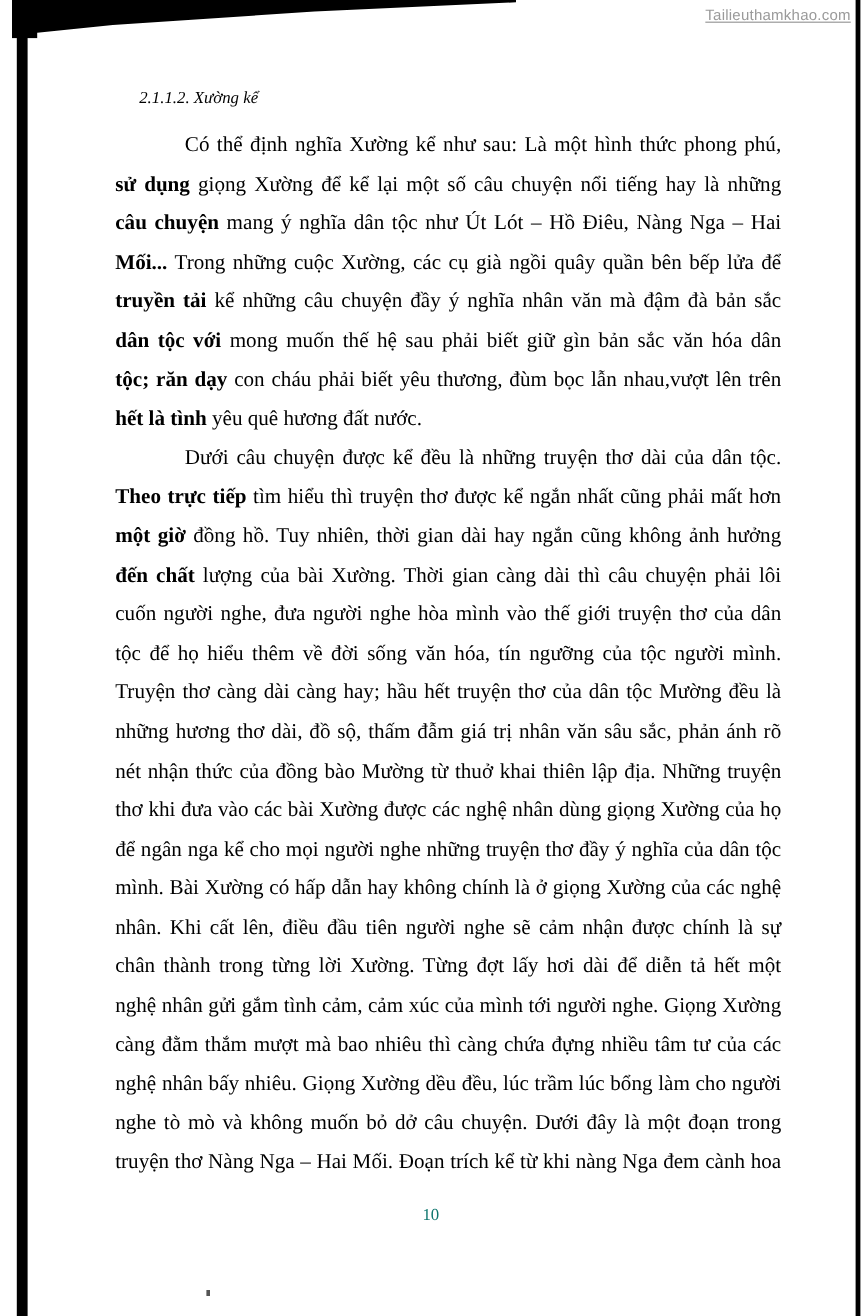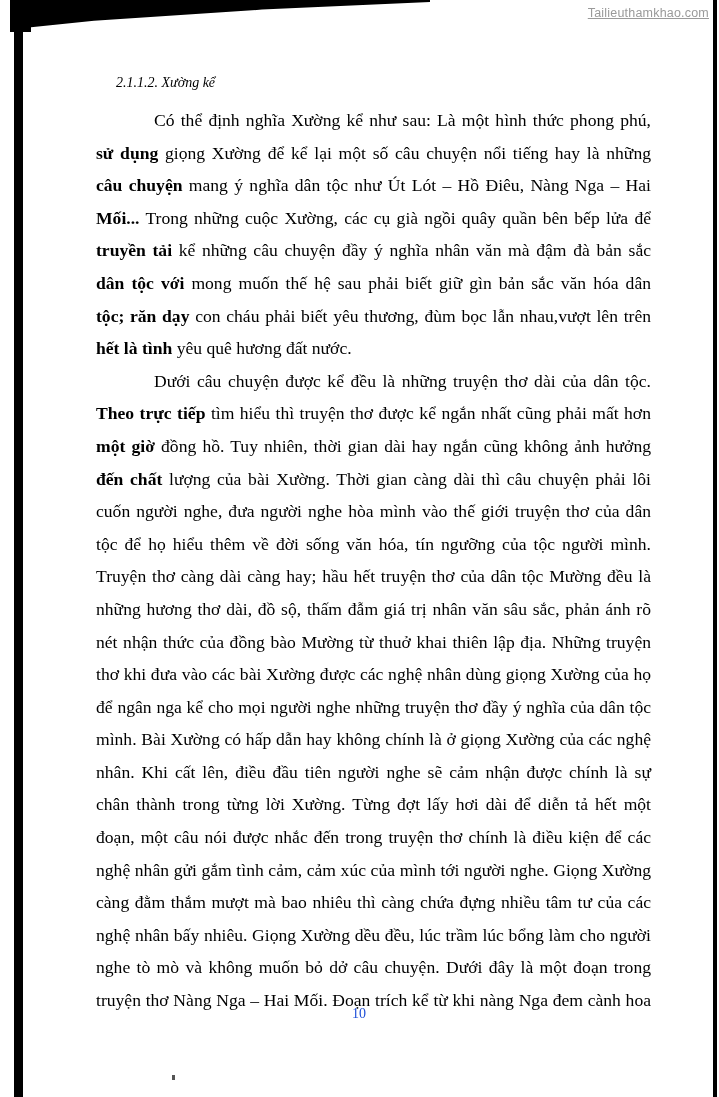--- a/index.html
+++ b/index.html
@@ -75,21 +75,21 @@
       overflow: visible;
     }
     .line.indent { padding-left: 58px; }
     .line.last { text-align-last: left; }
     .line b { font-weight: bold; margin-left: 36px; }
     .page-number {
       position: absolute;
       left: 352px;
       top: 1006px;
       font-size: 14px;
-      color: #1d4ed8;
+      color: #0f766e;
     }
     .speck {
       position: absolute;
       left: 172px;
       top: 1075px;
       width: 3px;
       height: 5px;
       background: #555;
     }
   </style>
@@ -120,21 +120,20 @@
   <div class="line"><b></b><span>cuốn người nghe, đưa người nghe hòa mình vào thế giới truyện thơ của dân</span></div>
   <div class="line"><b></b><span>tộc để họ hiểu thêm về đời sống văn hóa, tín ngưỡng của tộc người mình.</span></div>
   <div class="line"><b></b><span>Truyện thơ càng dài càng hay; hầu hết truyện thơ của dân tộc Mường đều là</span></div>
   <div class="line"><b></b><span>những hương thơ dài, đồ sộ, thấm đẫm giá trị nhân văn sâu sắc, phản ánh rõ</span></div>
   <div class="line"><b></b><span>nét nhận thức của đồng bào Mường từ thuở khai thiên lập địa. Những truyện</span></div>
   <div class="line"><b></b><span>thơ khi đưa vào các bài Xường được các nghệ nhân dùng giọng Xường của họ</span></div>
   <div class="line"><b></b><span>để ngân nga kể cho mọi người nghe những truyện thơ đầy ý nghĩa của dân tộc</span></div>
   <div class="line"><b></b><span>mình. Bài Xường có hấp dẫn hay không chính là ở giọng Xường của các nghệ</span></div>
   <div class="line"><b></b><span>nhân. Khi cất lên, điều đầu tiên người nghe sẽ cảm nhận được chính là sự</span></div>
   <div class="line"><b></b><span>chân thành trong từng lời Xường. Từng đợt lấy hơi dài để diễn tả hết một</span></div>
-  <div class="line"><b></b><span>đoạn, một câu nói được nhắc đến trong truyện thơ chính là điều kiện để các</span></div>
   <div class="line"><b></b><span>nghệ nhân gửi gắm tình cảm, cảm xúc của mình tới người nghe. Giọng Xường</span></div>
   <div class="line"><b></b><span>càng đằm thắm mượt mà bao nhiêu thì càng chứa đựng nhiều tâm tư của các</span></div>
   <div class="line"><b></b><span>nghệ nhân bấy nhiêu. Giọng Xường dều đều, lúc trầm lúc bổng làm cho người</span></div>
   <div class="line"><b></b><span>nghe tò mò và không muốn bỏ dở câu chuyện. Dưới đây là một đoạn trong</span></div>
   <div class="line"><b></b><span>truyện thơ Nàng Nga – Hai Mối. Đoạn trích kể từ khi nàng Nga đem cành hoa</span></div>
 </div>
 
 <div class="page-number">10</div>
 <div class="speck"></div>
 

